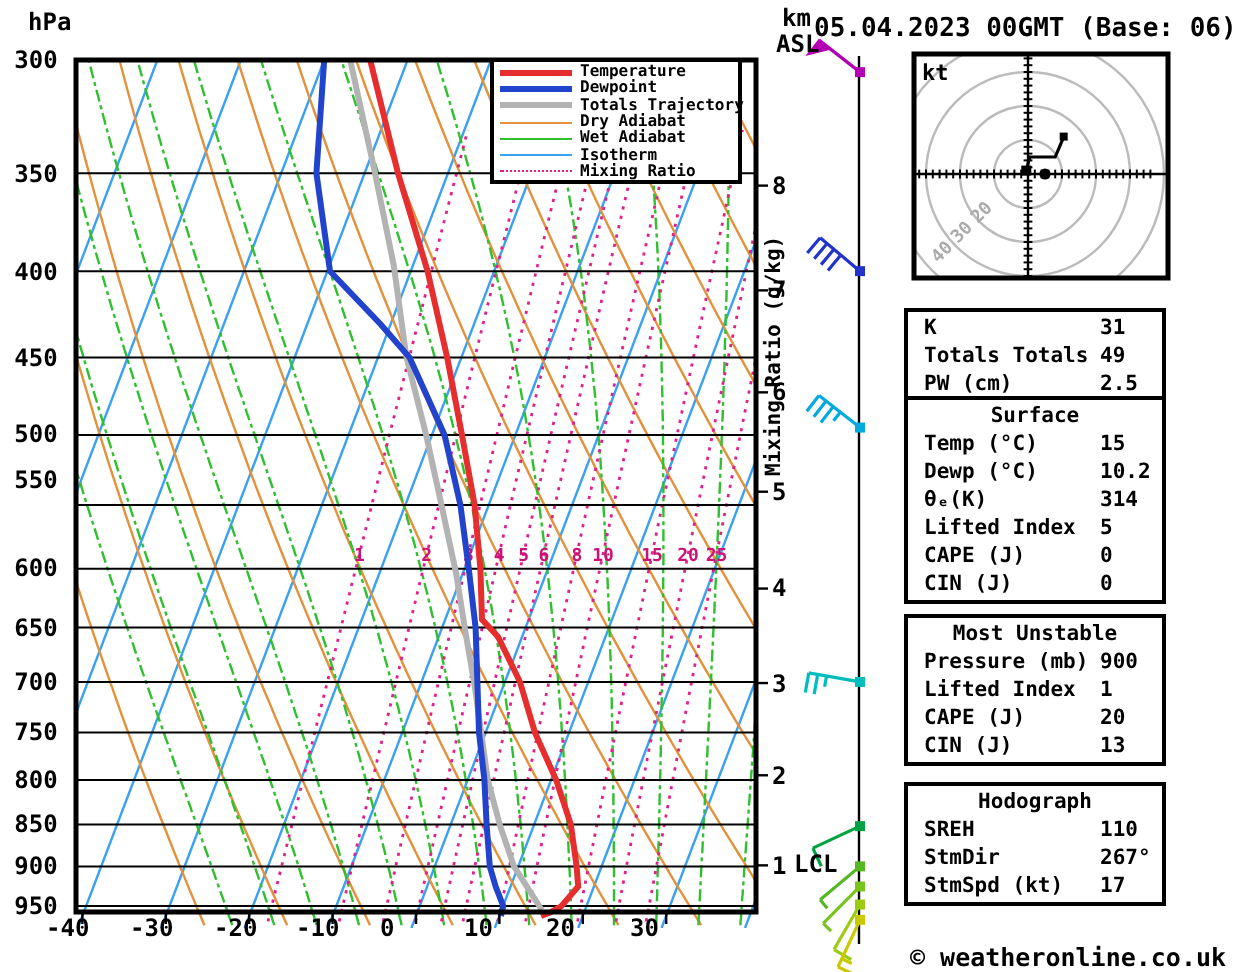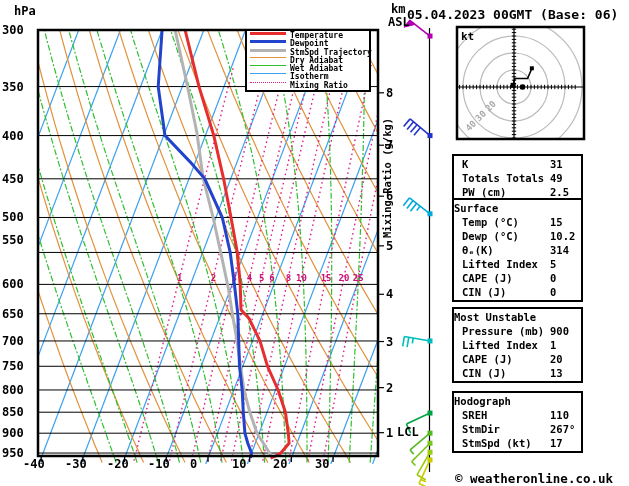--- a/index.html
+++ b/index.html
@@ -1,35 +1,35 @@
 <!DOCTYPE html>
 <html><head>
 <meta charset="utf-8">
 <style>
   html,body{margin:0;padding:0;background:#fff}
   #screen{position:relative;width:629px;height:486px;background:#fff;overflow:hidden;
           font-family:"DejaVu Sans Mono",monospace;color:#000}
   .lbl{position:absolute;font:bold 13px "DejaVu Sans Mono",monospace;white-space:nowrap}
   .axlbl{position:absolute;font:bold 12px "DejaVu Sans Mono",monospace;white-space:nowrap}
-  .plabel{position:absolute;width:32px;text-align:left;font:bold 12px "DejaVu Sans Mono",monospace}
+  .plabel{position:absolute;width:32px;text-align:center;font:bold 12px "DejaVu Sans Mono",monospace}
   .tlabel{position:absolute;width:36px;font:bold 12px "DejaVu Sans Mono",monospace}
   .kmlabel{position:absolute;font:bold 12px "DejaVu Sans Mono",monospace}
   #mixlabel{position:absolute;left:381px;top:238px;transform:rotate(-90deg);transform-origin:0 0;
             font:bold 10.5px "DejaVu Sans Mono",monospace;white-space:nowrap}
   #legend{position:absolute;left:245px;top:29px;width:126px;height:63px;border:2px solid #000;
           background:#fff;box-sizing:border-box;padding:1px 0 0 3px}
-  .legrow{display:flex;height:8.3px}
+  .legrow{display:flex;align-items:center;height:8.3px}
   .legsample{width:36px;height:0;margin-right:4px;flex:none}
   .leglabel{font:bold 8px "DejaVu Sans Mono",monospace;line-height:8px;white-space:nowrap}
   .tbox{position:absolute;left:452px;width:131px;border:2px solid #000;background:#fff;
         box-sizing:border-box;padding:1px 0}
   .trow{position:relative;height:14px;font:bold 10.5px "DejaVu Sans Mono",monospace;line-height:14px}
   .trow .tl{position:absolute;left:8px}
   .trow .tv{position:absolute;left:96px}
-  .thead{height:14px;text-align:left;font:bold 10.5px "DejaVu Sans Mono",monospace;line-height:14px}
+  .thead{height:14px;text-align:center;font:bold 10.5px "DejaVu Sans Mono",monospace;line-height:14px}
   svg{position:absolute;left:0;top:0}
 </style>
 </head>
 <body>
 
 <div id="screen">
   <svg id="chart" width="629" height="486">
       <defs>
         <clipPath id="plotclip">
           <rect x="38" y="30" width="340" height="434"></rect>
@@ -306,21 +306,21 @@
       <div class="legrow">
         <div class="legsample" style="border-top: 3px solid rgb(230, 46, 46);"></div>
         <div class="leglabel">Temperature</div>
       </div>
       <div class="legrow">
         <div class="legsample" style="border-top: 3px solid rgb(34, 68, 204);"></div>
         <div class="leglabel">Dewpoint</div>
       </div>
       <div class="legrow">
         <div class="legsample" style="border-top: 3px solid rgb(179, 179, 179);"></div>
-        <div class="leglabel">StmSpd Trajectory</div>
+        <div class="leglabel">Totals Trajectory</div>
       </div>
       <div class="legrow">
         <div class="legsample" style="border-top: 1.4px solid rgb(226, 145, 60);"></div>
         <div class="leglabel">Dry Adiabat</div>
       </div>
       <div class="legrow">
         <div class="legsample" style="border-top: 1.4px solid rgb(47, 191, 47);"></div>
         <div class="leglabel">Wet Adiabat</div>
       </div>
       <div class="legrow">

